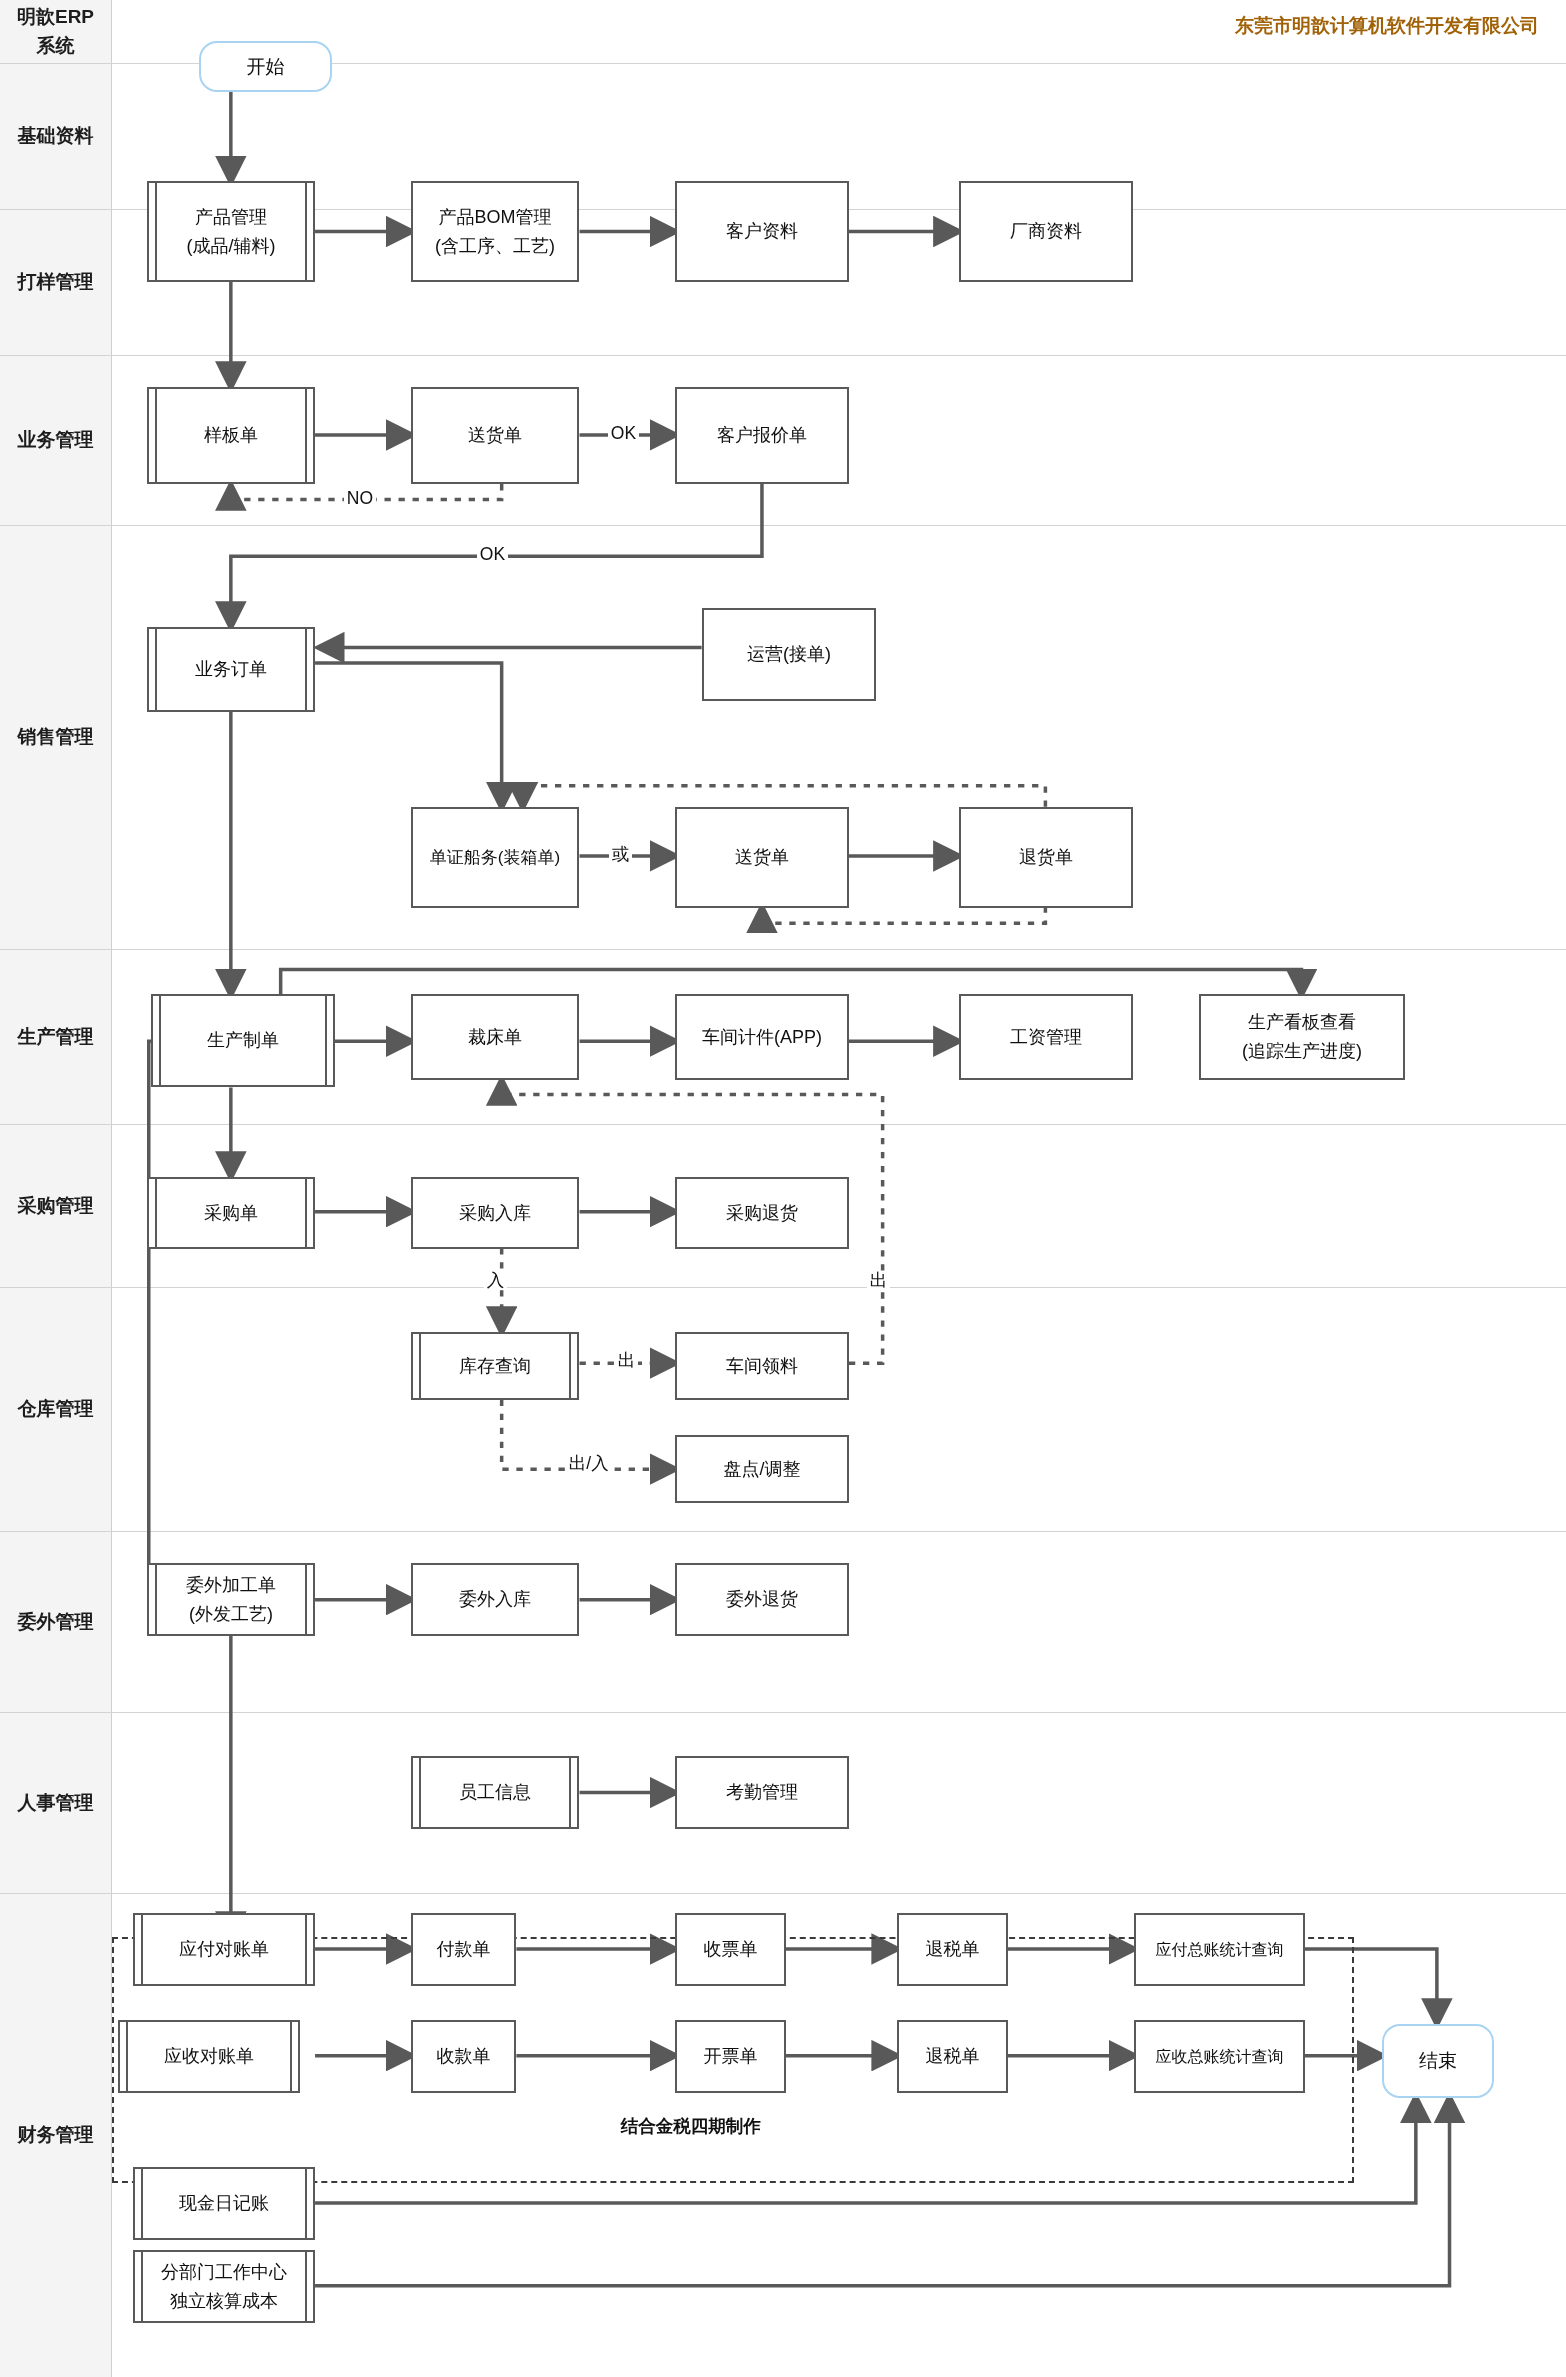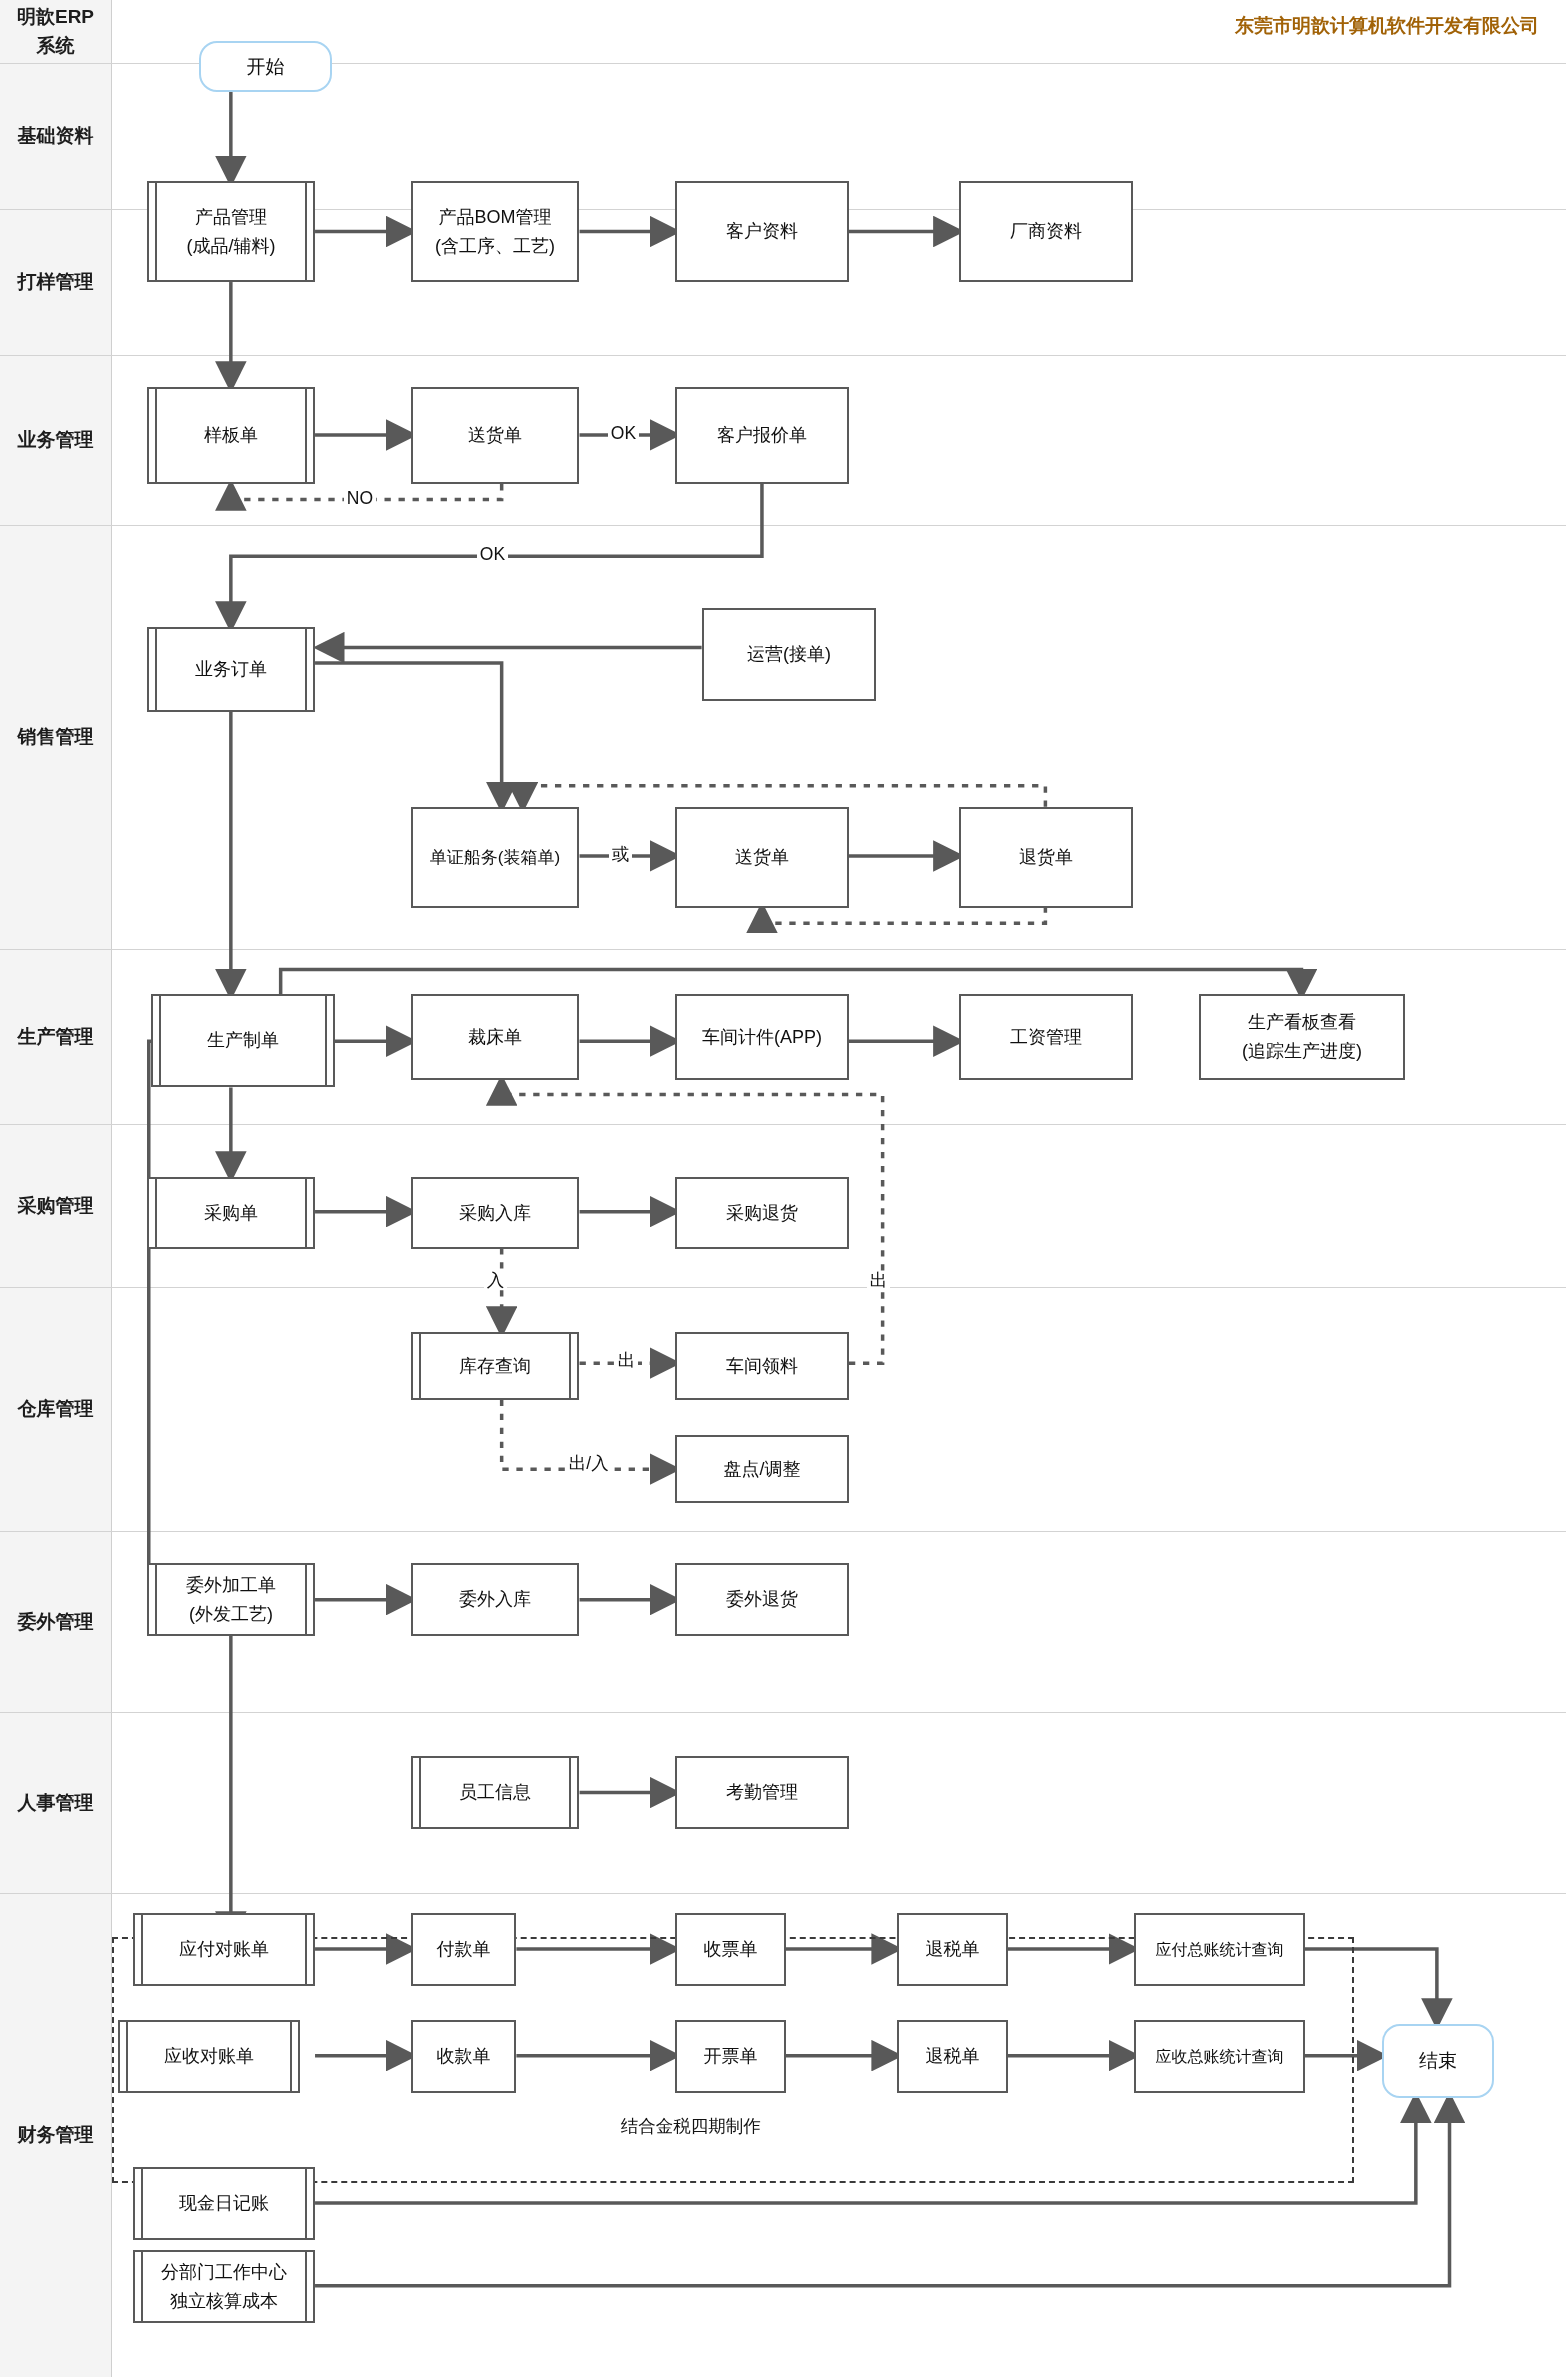--- a/index.html
+++ b/index.html
@@ -34,21 +34,21 @@
 
   .terminal{position:absolute;box-sizing:border-box;background:#fff;
         border:2.8px solid #a8d4f2;border-radius:18px;
         display:flex;align-items:center;justify-content:center;
         font-size:19px;color:#101010;z-index:3;}
 
   .edge-label{position:absolute;background:#fff;font-size:17.5px;color:#111;
         z-index:4;text-align:center;padding:0 2.8px;line-height:1;}
 
   .group-dashed{position:absolute;border:2.8px dashed #3a3a3a;box-sizing:border-box;z-index:1;}
-  .group-caption{position:absolute;font-size:17.5px;font-weight:normal;color:#111;z-index:4;background:#fff;padding:0 2.8px;}
+  .group-caption{position:absolute;font-size:17.5px;font-weight:bold;color:#111;z-index:4;background:#fff;padding:0 2.8px;}
 </style>
 </head>
 <body>
 
 <div id="page">
 
   <div class="lane" style="top:0;height:63px;">
     <div class="lane-label">
         <span style="white-space:pre-line">明歆ERP
 系统</span>

